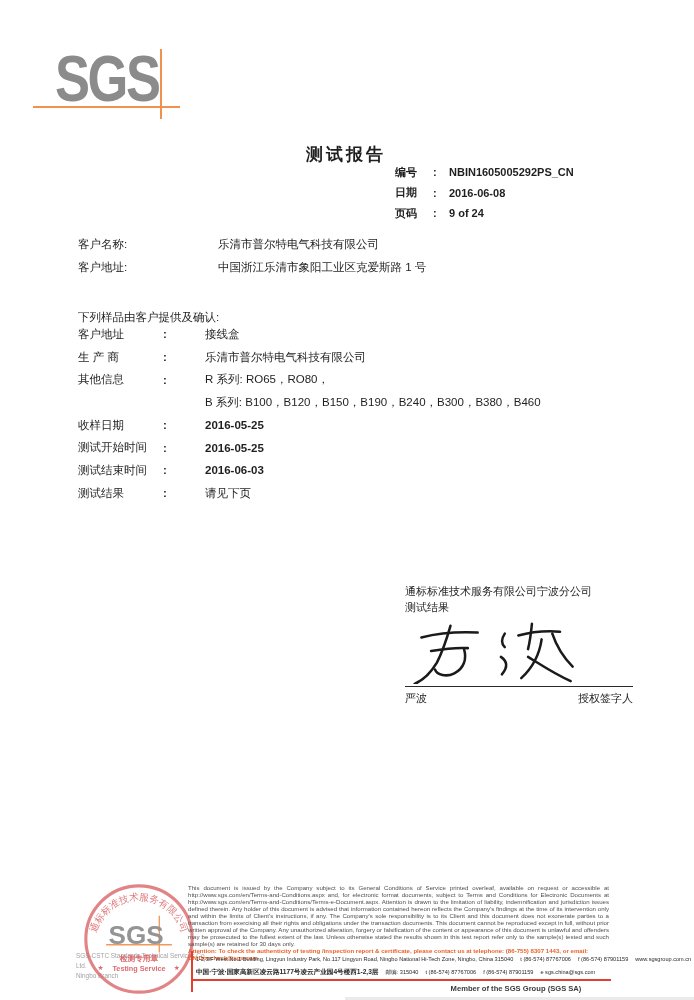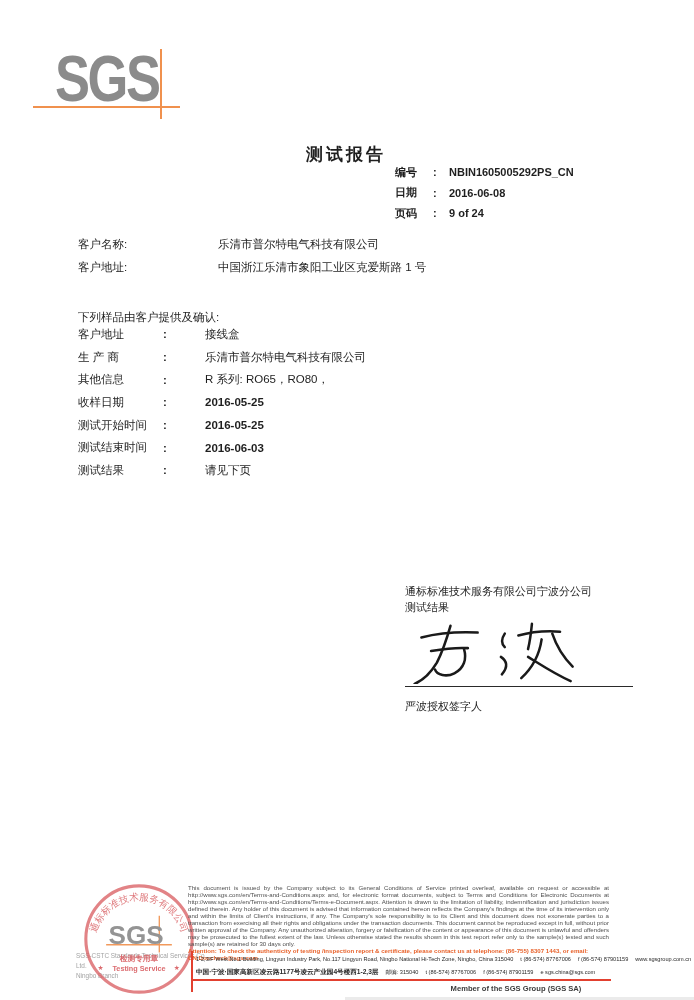--- a/index.html
+++ b/index.html
@@ -31,21 +31,21 @@
   .s-line{display:flex;height:22.7px;align-items:center;}
   .s-label{width:85px;}
   .s-colon{width:42px;font-weight:bold;}
   .s-extra{padding-left:127px;}
   .v-bold{font-weight:bold;text-align:right;}
 
   
   .sign{position:absolute;left:405px;top:584px;width:228px;font-size:11px;line-height:15.5px;}
   .sign-svg{display:block;margin-top:5px;}
   .sign-rule{border-top:1.5px solid #2a2a2a;margin-top:2px;}
-  .sign-names{display:flex;margin-top:12px;}
+  .sign-names{display:flex;justify-content:space-between;margin-top:4px;}
 
   
   .stamp{position:absolute;left:81px;top:881px;width:116px;height:116px;opacity:.92;}
   .stamp-co{position:absolute;left:76px;top:951px;width:132px;font-size:6.4px;line-height:10px;
             color:#a3a3a3;}
   .legal{position:absolute;left:188px;top:884px;width:421px;font-size:6.1px;line-height:7.05px;
          color:#4f4f4f;text-align:justify;}
   .attention{color:#e8632c;font-weight:bold;text-align:left;}
   .addr{position:absolute;left:196px;top:956px;width:414px;}
   .addr-row{display:flex;align-items:baseline;gap:7px;height:11.5px;font-size:5.6px;color:#2a2a2a;white-space:nowrap;}
@@ -106,20 +106,23 @@
     </div>
     <div class="s-line">
       <span class="s-label">生 产 商</span>
       <span class="s-colon">:</span>
       <span>乐清市普尔特电气科技有限公司</span>
     </div>
     <div class="s-line">
       <span class="s-label">其他信息</span>
       <span class="s-colon">:</span>
       <span>R 系列: RO65，RO80，</span>
+    </div>
+    <div class="s-line">
+      <span class="s-extra">B 系列: B100，B120，B150，B190，B240，B300，B380，B460</span>
     </div>
     <div class="s-line">
       <span class="s-label">收样日期</span>
       <span class="s-colon">:</span>
       <span class="v-bold">2016-05-25</span>
     </div>
     <div class="s-line">
       <span class="s-label">测试开始时间</span>
       <span class="s-colon">:</span>
       <span class="v-bold">2016-05-25</span>

